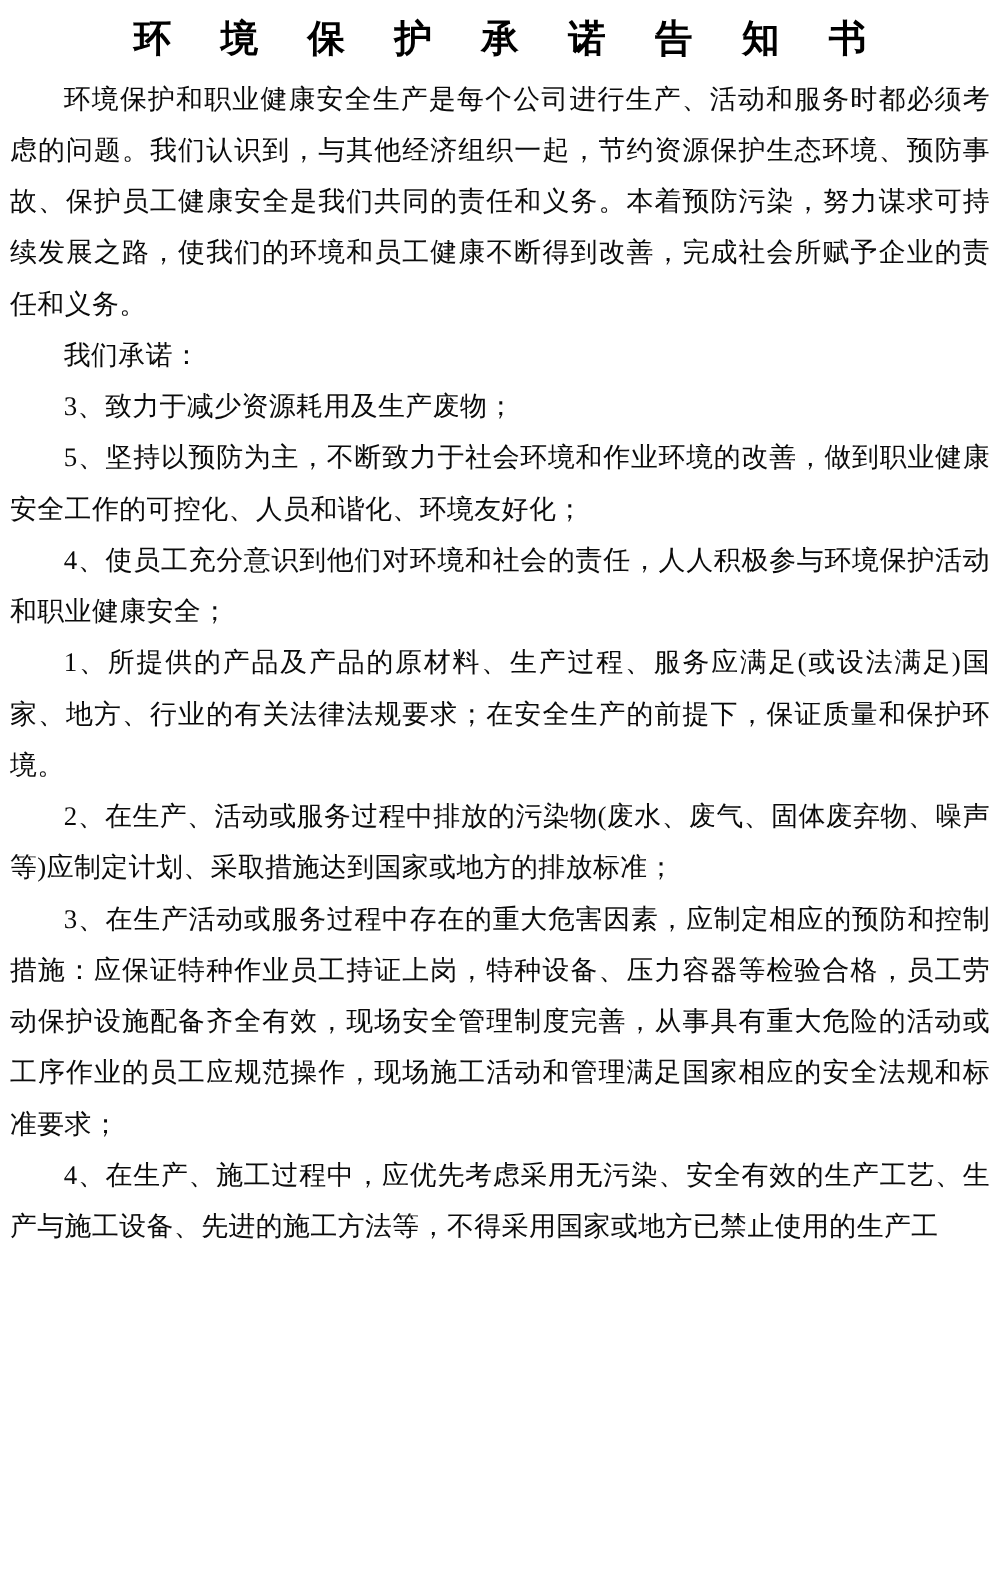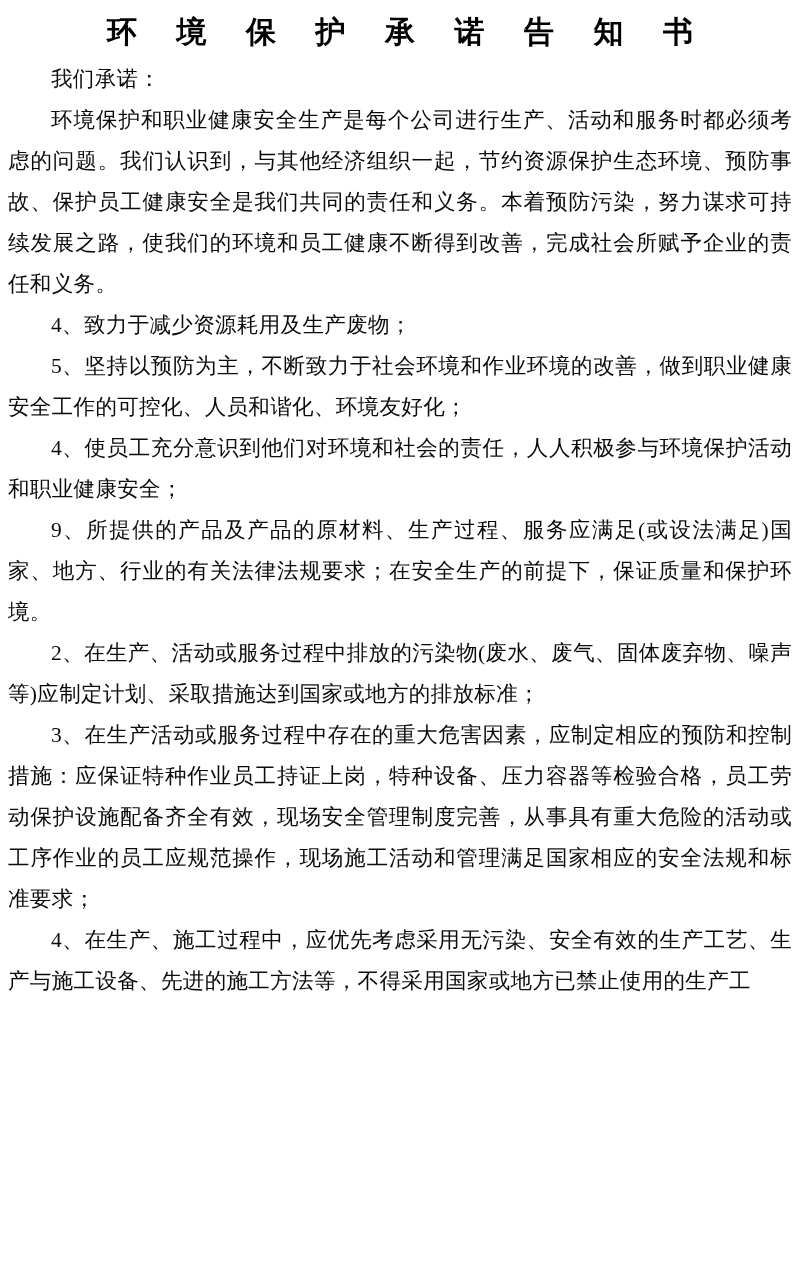--- a/index.html
+++ b/index.html
@@ -44,23 +44,23 @@
     letter-spacing: 0.35px;
     word-break: break-all;
   }
 </style>
 </head>
 <body>
 
 <div class="page">
   <h1 class="doc-title">环 境 保 护 承 诺 告 知 书</h1>
   <div class="body-text">
+      <p>环境保护和职业健康安全生产是每个公司进行生产、活动和服务时都必须考虑的问题。我们认识到，与其他经济组织一起，节约资源保护生态环境、预防事故、保护员工健康安全是我们共同的责任和义务。本着预防污染，努力谋求可持续发展之路，使我们的环境和员工健康不断得到改善，完成社会所赋予企业的责任和义务。</p>
       <p>我们承诺：</p>
-      <p>环境保护和职业健康安全生产是每个公司进行生产、活动和服务时都必须考虑的问题。我们认识到，与其他经济组织一起，节约资源保护生态环境、预防事故、保护员工健康安全是我们共同的责任和义务。本着预防污染，努力谋求可持续发展之路，使我们的环境和员工健康不断得到改善，完成社会所赋予企业的责任和义务。</p>
-      <p>4、致力于减少资源耗用及生产废物；</p>
+      <p>3、致力于减少资源耗用及生产废物；</p>
       <p>5、坚持以预防为主，不断致力于社会环境和作业环境的改善，做到职业健康安全工作的可控化、人员和谐化、环境友好化；</p>
       <p>4、使员工充分意识到他们对环境和社会的责任，人人积极参与环境保护活动和职业健康安全；</p>
-      <p>9、所提供的产品及产品的原材料、生产过程、服务应满足(或设法满足)国家、地方、行业的有关法律法规要求；在安全生产的前提下，保证质量和保护环境。</p>
+      <p>1、所提供的产品及产品的原材料、生产过程、服务应满足(或设法满足)国家、地方、行业的有关法律法规要求；在安全生产的前提下，保证质量和保护环境。</p>
       <p>2、在生产、活动或服务过程中排放的污染物(废水、废气、固体废弃物、噪声等)应制定计划、采取措施达到国家或地方的排放标准；</p>
       <p>3、在生产活动或服务过程中存在的重大危害因素，应制定相应的预防和控制措施：应保证特种作业员工持证上岗，特种设备、压力容器等检验合格，员工劳动保护设施配备齐全有效，现场安全管理制度完善，从事具有重大危险的活动或工序作业的员工应规范操作，现场施工活动和管理满足国家相应的安全法规和标准要求；</p>
       <p>4、在生产、施工过程中，应优先考虑采用无污染、安全有效的生产工艺、生产与施工设备、先进的施工方法等，不得采用国家或地方已禁止使用的生产工</p>
     </div>
 </div>
 
 </body></html>

